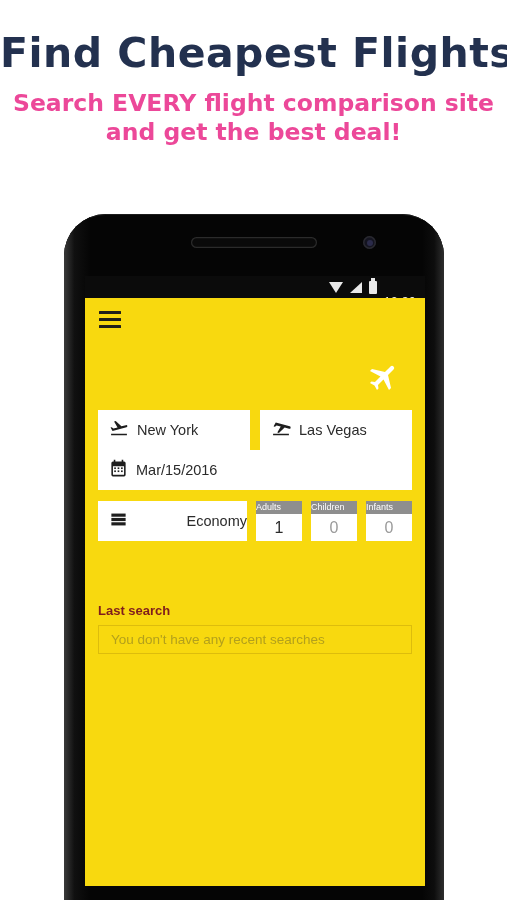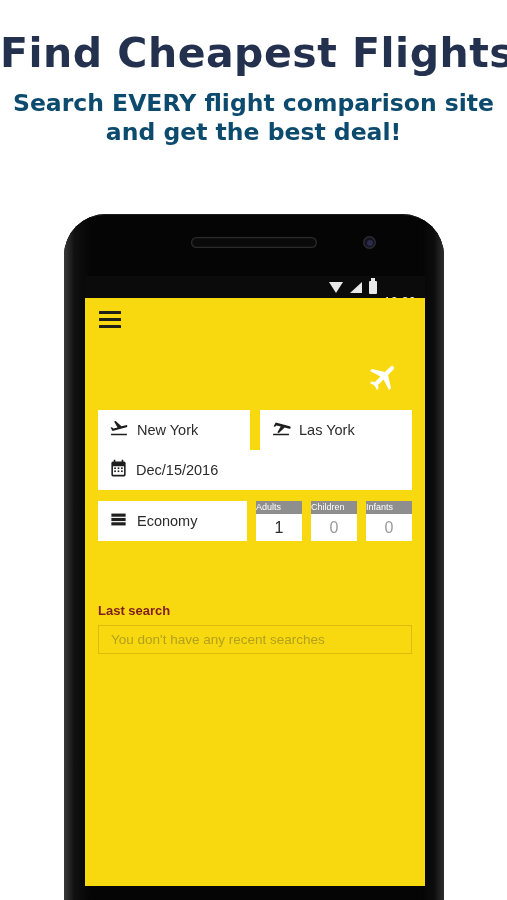--- a/index.html
+++ b/index.html
@@ -28,21 +28,21 @@
     color: #23314f;
     letter-spacing: 0.5px;
     line-height: 1.05;
     font-family: "DejaVu Sans", sans-serif;
     white-space: nowrap;
   }
   .promo-sub {
     margin-top: 14px;
     font-size: 23.5px;
     font-weight: bold;
-    color: #0c4a6e;
+    color: #ec4899;
     line-height: 1.22;
     font-family: "DejaVu Sans", sans-serif;
   }
   .promo-sub span { display: block; }
 
   
   .phone {
     position: absolute;
     left: 64px;
     top: 214px;
@@ -245,20 +245,21 @@
   }
   .class-field {
     flex: 1 1 auto;
     height: 40px;
     background: #ffffff;
     display: flex;
     align-items: center;
     padding-left: 11px;
     gap: 9px;
     box-sizing: border-box;
+    justify-content: space-between;
   }
   .counter {
     width: 46px;
     display: flex;
     flex-direction: column;
   }
   .counter-head {
     background: #8e8e8e;
     color: #ffffff;
     font-size: 9px;
@@ -372,39 +373,39 @@
               </svg>
             </span>
             <span class="field-text">New York</span>
           </div>
           <div class="field">
             <span>
               <svg width="20" height="20" viewBox="0 0 24 24" aria-hidden="true">
                 <path fill="#1e1e1e" d="M2.5 19h19v1.6h-19zM3.3 10.07l1.45.39 1.97-1.54 4.97 1.33-4.14 7.17 1.93.52 6.9-6.43 5.31 1.42a1.5 1.5 0 0 0 .78-2.9L5.7 5.53 3.3 9.69z"></path>
               </svg>
             </span>
-            <span class="field-text">Las York</span>
+            <span class="field-text">Las Vegas</span>
           </div>
         </div>
 
 
         <div class="row">
           <div class="field">
             <span>
               <svg width="19" height="19" viewBox="0 0 24 24" aria-hidden="true">
                 <path fill="#1e1e1e" d="M19 3h-1V1h-2v2H8V1H6v2H5a2 2 0 0 0-2 2v15a2 2 0 0 0 2 2h14a2 2 0 0 0 2-2V5a2 2 0 0 0-2-2zm0 17H5V9h14v11z"></path>
                 <rect x="6.6" y="10.6" width="2.1" height="2.1" fill="#1e1e1e"></rect>
                 <rect x="10.9" y="10.6" width="2.1" height="2.1" fill="#1e1e1e"></rect>
                 <rect x="15.2" y="10.6" width="2.1" height="2.1" fill="#1e1e1e"></rect>
                 <rect x="6.6" y="14.4" width="2.1" height="2.1" fill="#1e1e1e"></rect>
                 <rect x="10.9" y="14.4" width="2.1" height="2.1" fill="#1e1e1e"></rect>
                 <rect x="15.2" y="14.4" width="2.1" height="2.1" fill="#1e1e1e"></rect>
               </svg>
             </span>
-            <span class="field-text">Dec/15/2016</span>
+            <span class="field-text">Mar/15/2016</span>
           </div>
         </div>
 
         <div class="gap"></div>
 
         <div class="paxrow">
           <div class="class-field">
             <span>
               <svg width="19" height="19" viewBox="0 0 24 24" aria-hidden="true">
                 <rect x="3" y="4.5" width="18" height="4" fill="#1e1e1e"></rect>

